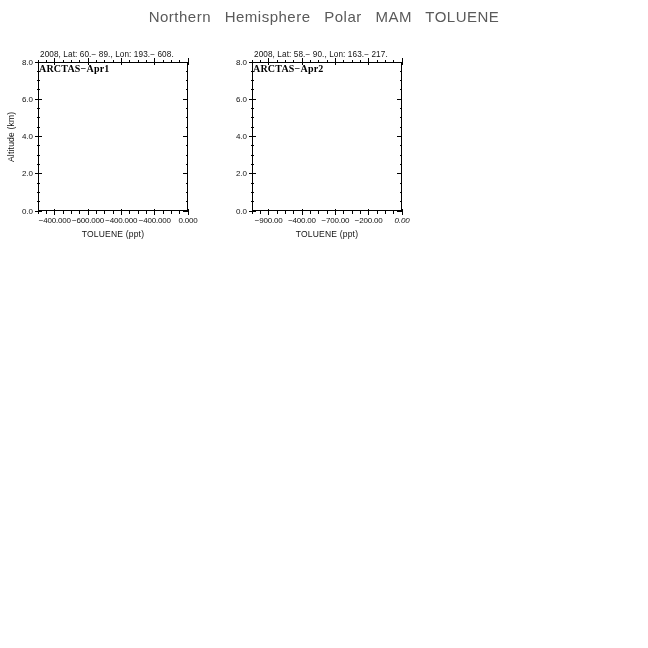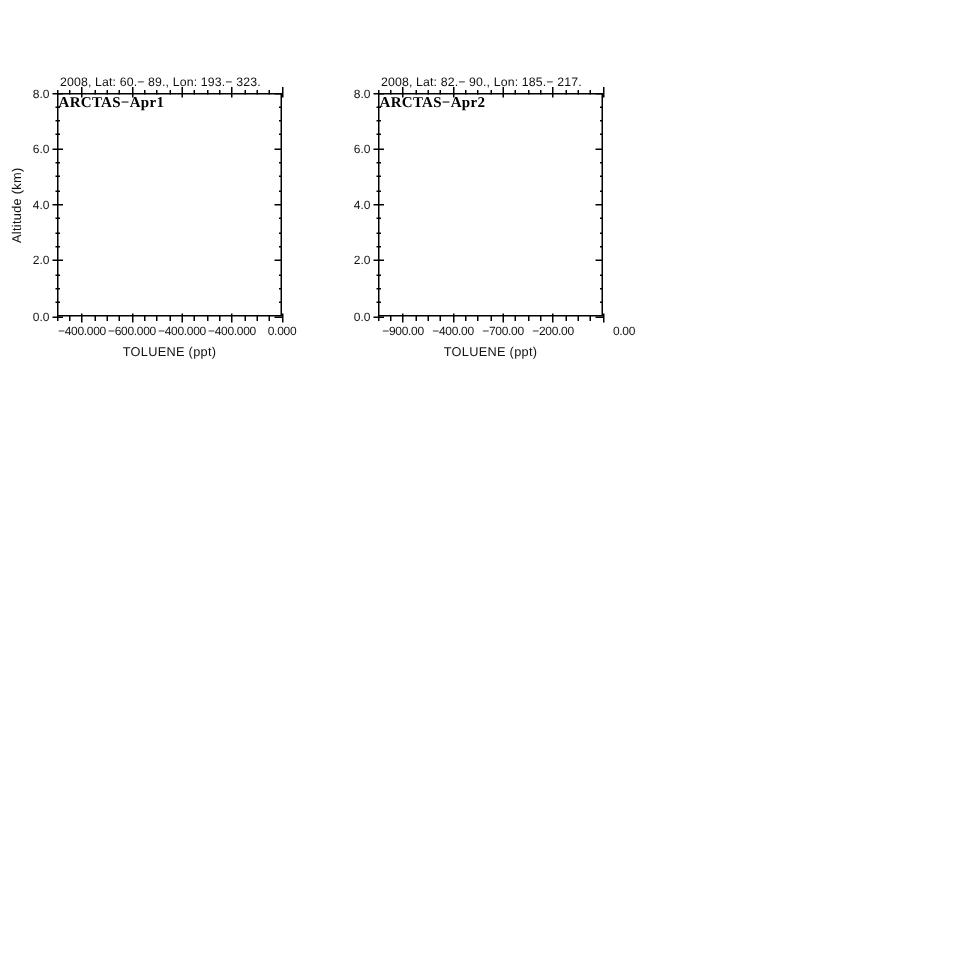--- a/index.html
+++ b/index.html
@@ -37,25 +37,26 @@
   }
   .tick { position:absolute; background:#000; }
   .ticklabel { position:absolute; font-size:8px; color:#111; white-space:nowrap; }
   .xlab { text-align:center; letter-spacing:-0.2px; }
   .ylab { text-align:right; }
 </style>
 </head>
 <body>
 
 <div class="page">
+  <div class="main-title">Northern Hemisphere Polar MAM TOLUENE</div>
 
   <div class="ylabel-main">Altitude (km)</div>
 
   <section class="panel" id="panel-0" style="left: 38px; top: 44px;">
-    <div class="panel-header">2008, Lat:  60.− 89., Lon: 193.− 323.</div>
+    <div class="panel-header">2008, Lat:  60.− 89., Lon: 193.− 608.</div>
     <div class="plot-box"></div>
     <div class="annotation">ARCTAS−Apr1</div>
     <div class="axis-title-x">TOLUENE (ppt)</div>
   <div class="tick" style="left: 16.1667px; top: 164.5px; width: 1px; height: 6.5px;"></div>
       <div class="tick" style="left: 16.1667px; top: 14px; width: 1px; height: 6.5px;"></div>
       <div class="ticklabel xlab" style="left: -3.33333px; top: 172px; width: 40px;">−400.000</div>
       <div class="tick" style="left: 49.5px; top: 164.5px; width: 1px; height: 6.5px;"></div>
       <div class="tick" style="left: 49.5px; top: 14px; width: 1px; height: 6.5px;"></div>
       <div class="ticklabel xlab" style="left: 30px; top: 172px; width: 40px;">−600.000</div>
       <div class="tick" style="left: 82.8333px; top: 164.5px; width: 1px; height: 6.5px;"></div>
@@ -130,39 +131,39 @@
       <div class="tick" style="left: 147.5px; top: 64.0625px; width: 2.5px; height: 1px;"></div>
       <div class="tick" style="left: -1.5px; top: 45.4375px; width: 3.5px; height: 1px;"></div>
       <div class="tick" style="left: 147.5px; top: 45.4375px; width: 2.5px; height: 1px;"></div>
       <div class="tick" style="left: -1.5px; top: 36.125px; width: 3.5px; height: 1px;"></div>
       <div class="tick" style="left: 147.5px; top: 36.125px; width: 2.5px; height: 1px;"></div>
       <div class="tick" style="left: -1.5px; top: 26.8125px; width: 3.5px; height: 1px;"></div>
       <div class="tick" style="left: 147.5px; top: 26.8125px; width: 2.5px; height: 1px;"></div>
     </section>
 
   <section class="panel" id="panel-1" style="left: 252px; top: 44px;">
-    <div class="panel-header">2008, Lat:  82.− 90., Lon: 185.− 217.</div>
+    <div class="panel-header">2008, Lat:  58.− 90., Lon: 163.− 217.</div>
     <div class="plot-box"></div>
     <div class="annotation">ARCTAS−Apr2</div>
     <div class="axis-title-x">TOLUENE (ppt)</div>
   <div class="tick" style="left: 16.1667px; top: 164.5px; width: 1px; height: 6.5px;"></div>
       <div class="tick" style="left: 16.1667px; top: 14px; width: 1px; height: 6.5px;"></div>
       <div class="ticklabel xlab" style="left: -3.33333px; top: 172px; width: 40px;">−900.00</div>
       <div class="tick" style="left: 49.5px; top: 164.5px; width: 1px; height: 6.5px;"></div>
       <div class="tick" style="left: 49.5px; top: 14px; width: 1px; height: 6.5px;"></div>
       <div class="ticklabel xlab" style="left: 30px; top: 172px; width: 40px;">−400.00</div>
       <div class="tick" style="left: 82.8333px; top: 164.5px; width: 1px; height: 6.5px;"></div>
       <div class="tick" style="left: 82.8333px; top: 14px; width: 1px; height: 6.5px;"></div>
       <div class="ticklabel xlab" style="left: 63.3333px; top: 172px; width: 40px;">−700.00</div>
       <div class="tick" style="left: 116.167px; top: 164.5px; width: 1px; height: 6.5px;"></div>
       <div class="tick" style="left: 116.167px; top: 14px; width: 1px; height: 6.5px;"></div>
       <div class="ticklabel xlab" style="left: 96.6667px; top: 172px; width: 40px;">−200.00</div>
       <div class="tick" style="left: 149.5px; top: 164.5px; width: 1px; height: 6.5px;"></div>
       <div class="tick" style="left: 149.5px; top: 14px; width: 1px; height: 6.5px;"></div>
-      <div class="ticklabel xlab" style="left: 144px; top: 172px; width: 40px;">0.00</div>
+      <div class="ticklabel xlab" style="left: 130px; top: 172px; width: 40px; font-style: italic;">0.00</div>
       <div class="tick" style="left: -0.5px; top: 166px; width: 1px; height: 3.5px;"></div>
       <div class="tick" style="left: -0.5px; top: 15.5px; width: 1px; height: 3.5px;"></div>
       <div class="tick" style="left: 7.83333px; top: 166px; width: 1px; height: 3.5px;"></div>
       <div class="tick" style="left: 7.83333px; top: 15.5px; width: 1px; height: 3.5px;"></div>
       <div class="tick" style="left: 24.5px; top: 166px; width: 1px; height: 3.5px;"></div>
       <div class="tick" style="left: 24.5px; top: 15.5px; width: 1px; height: 3.5px;"></div>
       <div class="tick" style="left: 32.8333px; top: 166px; width: 1px; height: 3.5px;"></div>
       <div class="tick" style="left: 32.8333px; top: 15.5px; width: 1px; height: 3.5px;"></div>
       <div class="tick" style="left: 41.1667px; top: 166px; width: 1px; height: 3.5px;"></div>
       <div class="tick" style="left: 41.1667px; top: 15.5px; width: 1px; height: 3.5px;"></div>

